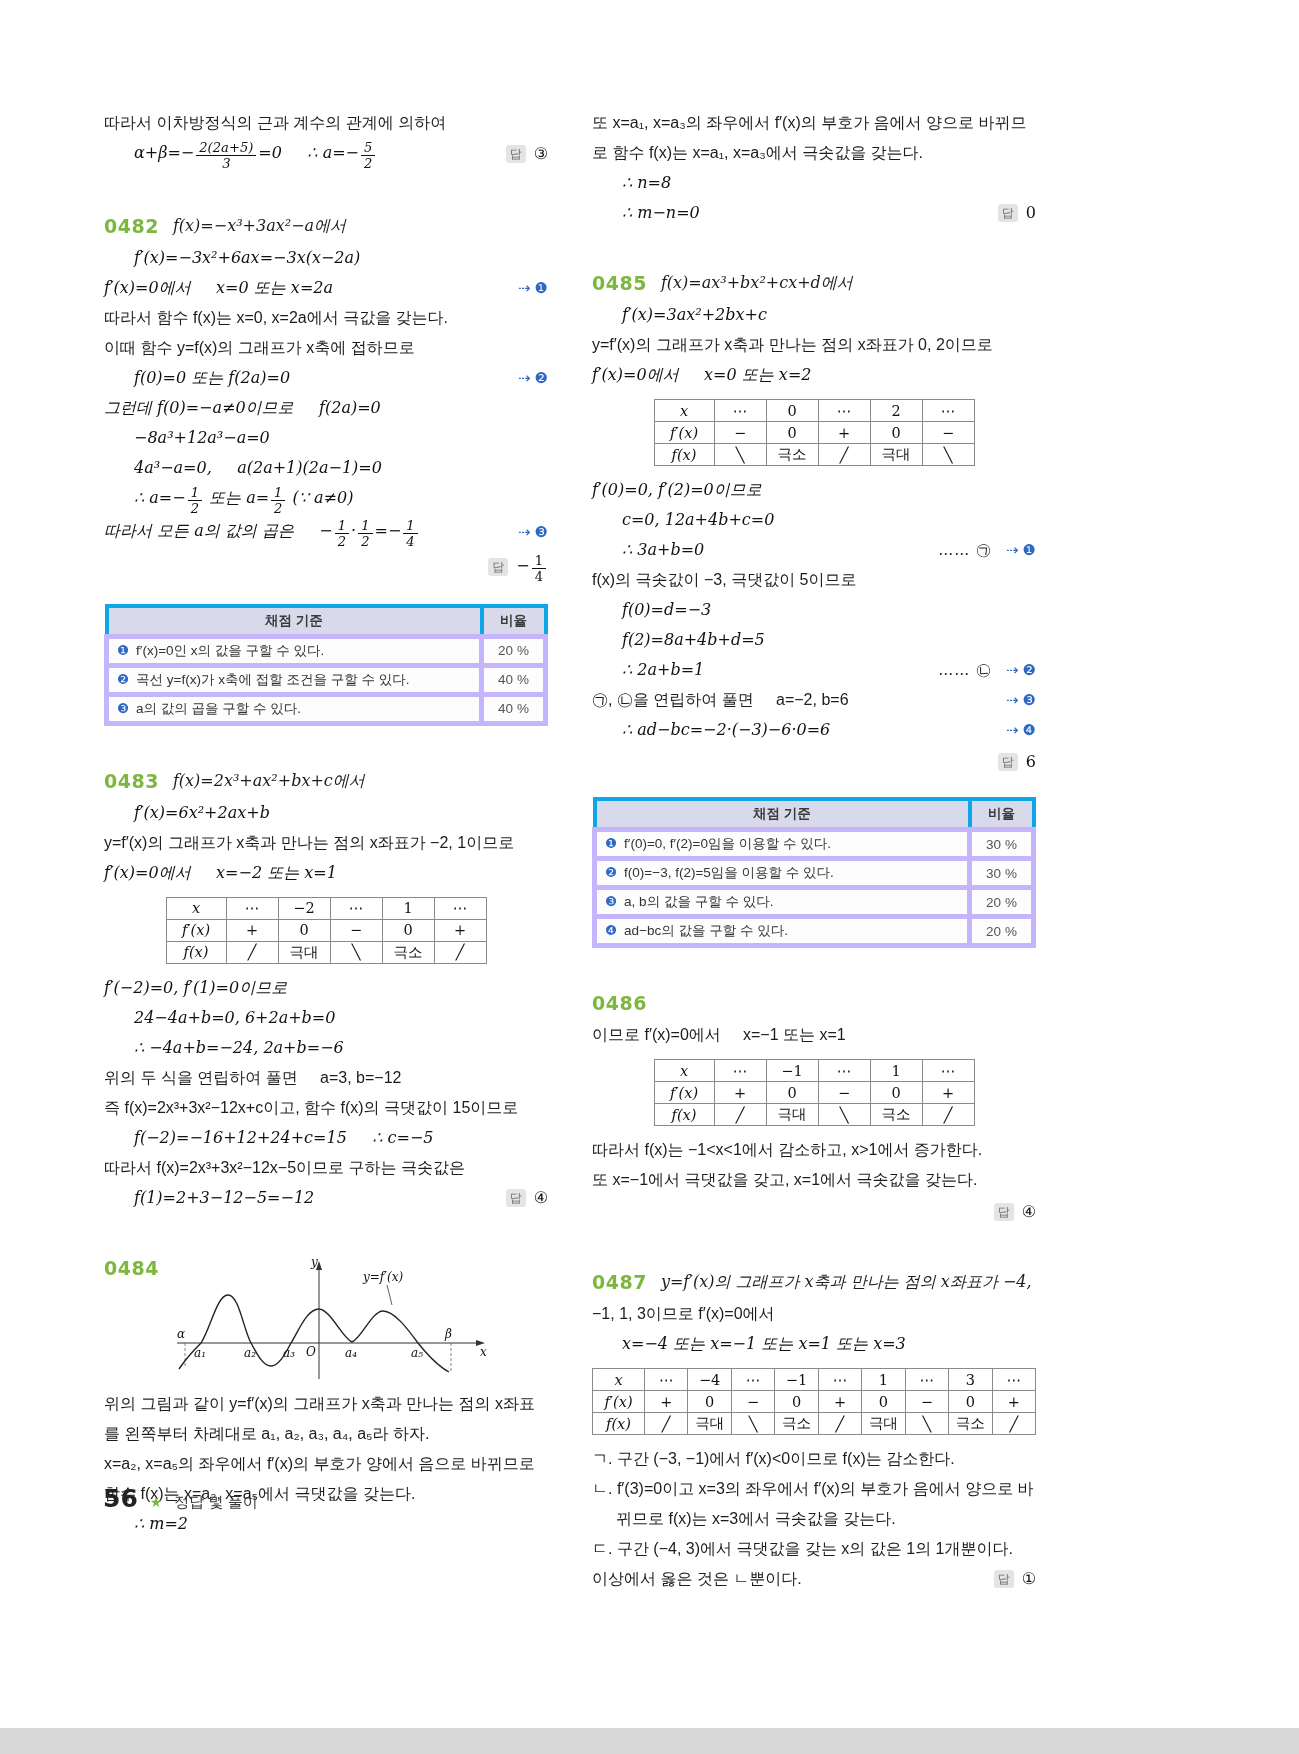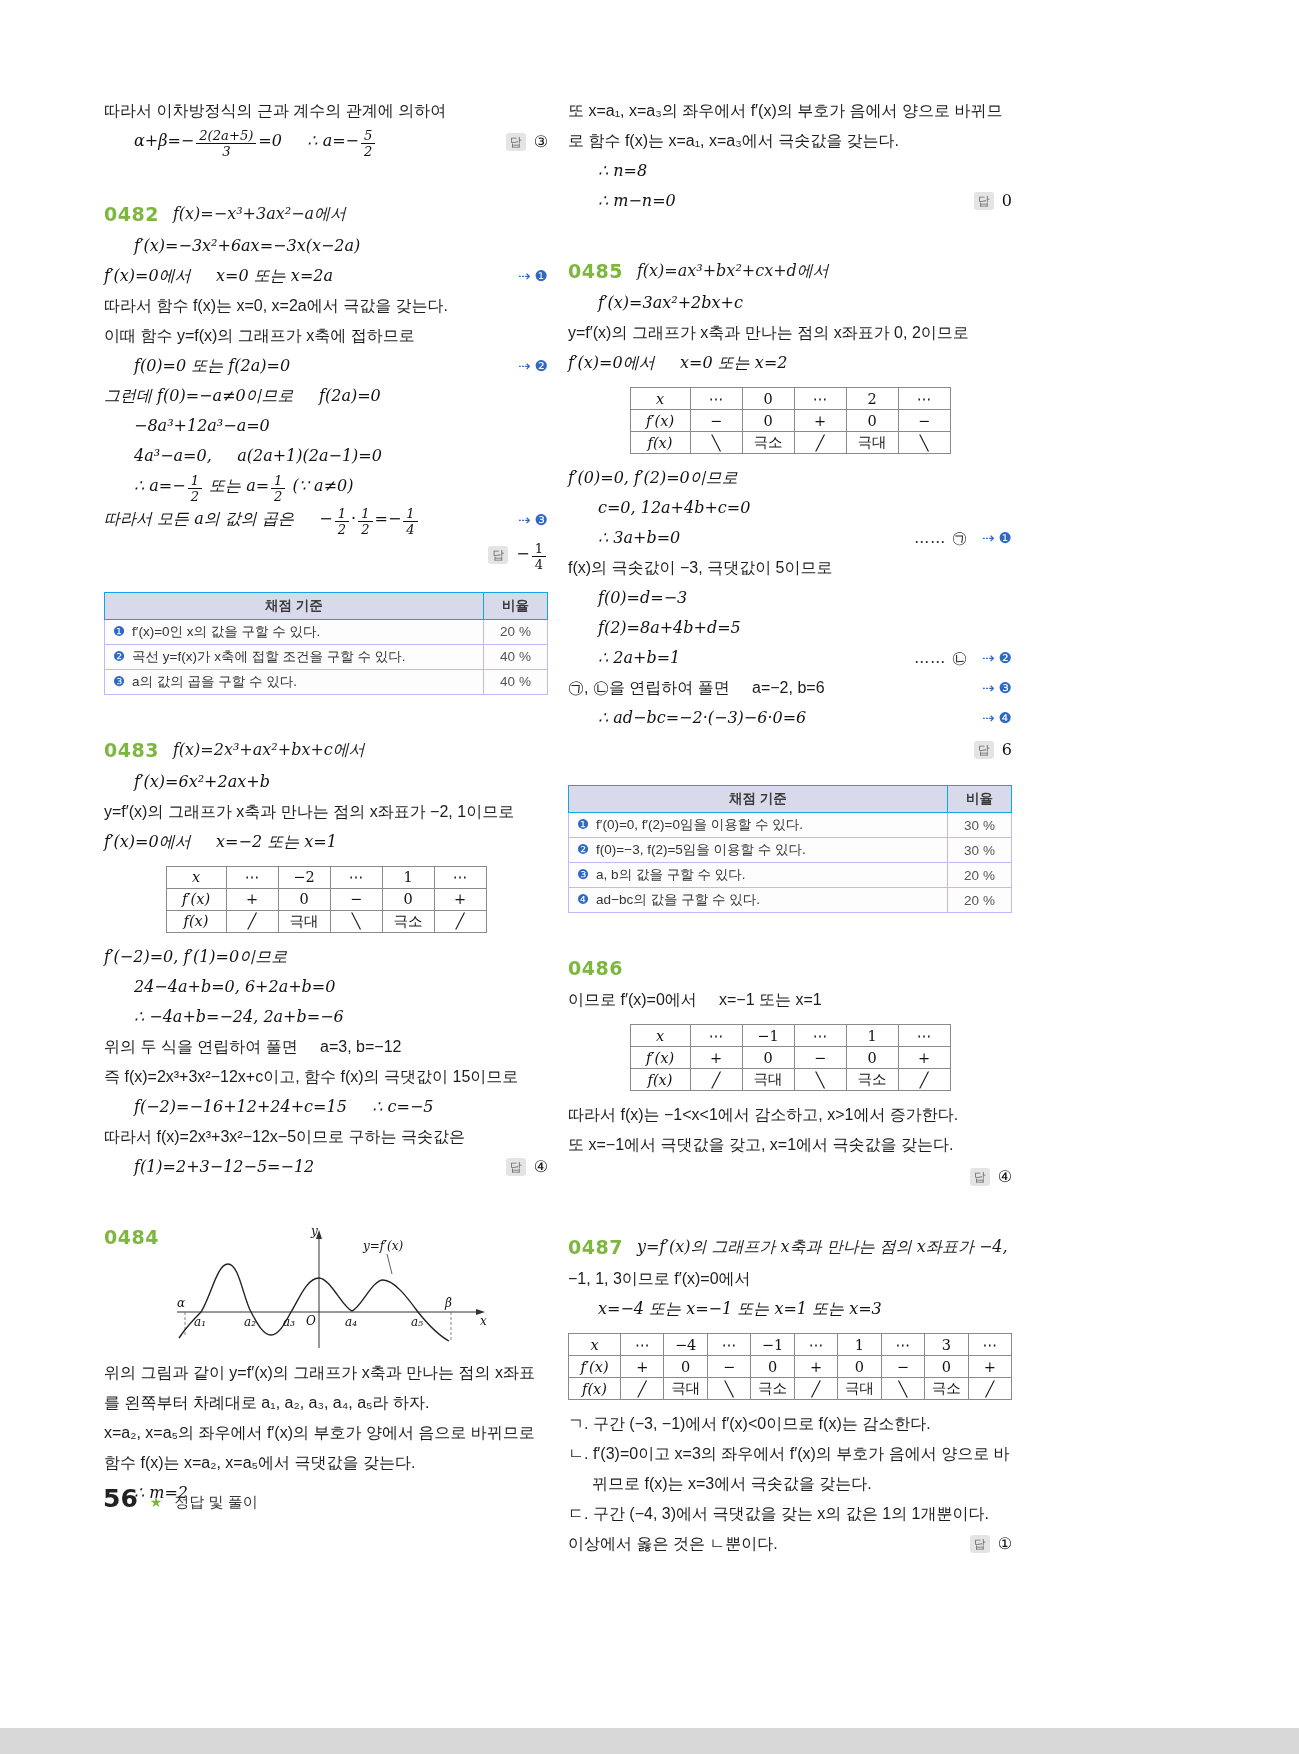--- a/index.html
+++ b/index.html
@@ -2,21 +2,21 @@
 <html><head>
 <meta charset="utf-8">
 <style>
   * { margin:0; padding:0; box-sizing:border-box; }
   html,body { width:1299px; height:1754px; }
   body {
     position:relative; background:#ffffff; overflow:hidden;
     font-family:"Liberation Sans","DejaVu Sans",sans-serif; color:#1c1c1c;
   }
   .page { position:absolute; inset:0; }
-  .columns { position:absolute; top:96px; left:104px; display:flex; gap:20px; }
+  .columns { position:absolute; top:108px; left:104px; display:flex; gap:44px; }
   .col { width:444px; font-size:16px; }
 
   
   .line { display:flex; align-items:center; min-height:30px; line-height:30px; }
   .paraline .ltext { font-family:"Liberation Sans","DejaVu Sans",sans-serif; color:#1c1c1c; }
   .mathline .ltext { font-family:"DejaVu Serif","Liberation Serif",serif; font-style:italic; color:#111; }
   .ind-0 { margin-left:0; }
   .ind-1 { margin-left:30px; }
   .hang .ltext { display:block; padding-left:24px; text-indent:-24px; }
   .push { margin-left:auto; }
@@ -63,23 +63,23 @@
   table.sign td.head { font-style:italic; min-width:60px; }
   table.sign.wide { width:100%; table-layout:fixed; }
   table.sign.wide td { min-width:0; padding:1px 1px; }
   table.sign.wide td.head { width:52px; }
   .signwrap.wide { margin:9px 0; }
   .signwrap.wide, .signwrap.wide table { width:100%; }
 
   
   .gradwrap { margin:20px 0 22px; }
   table.grading { width:100%; border-collapse:collapse; font-size:13.5px; color:#333; }
-  table.grading th { background:#d9d9ec; border:1px solid #0ea5e9; padding:4px 6px;
+  table.grading th { background:#d9d9ec; border:4px solid #0ea5e9; padding:4px 6px;
                      font-weight:bold; color:#3a3a3a; text-align:center; height:26px; }
-  table.grading td { border:1px solid #c4b5fd; padding:3px 8px; background:#fdfdfe; height:24px; }
+  table.grading td { border:5px solid #c4b5fd; padding:3px 8px; background:#fdfdfe; height:24px; }
   table.grading td.gpct { width:64px; text-align:center; color:#555;margin-top:20px; }
   .gmark { color:#2f69c5; margin-right:7px; font-family:"DejaVu Sans",sans-serif; }
 
   
   .figwrap { display:inline-block; }
   .flab { font-family:"DejaVu Serif","Liberation Serif",serif; font-style:italic;
           font-size:12px; fill:#111; }
 
   
   .footer { position:absolute; left:103px; top:1484px; display:flex; align-items:baseline; gap:12px; }

